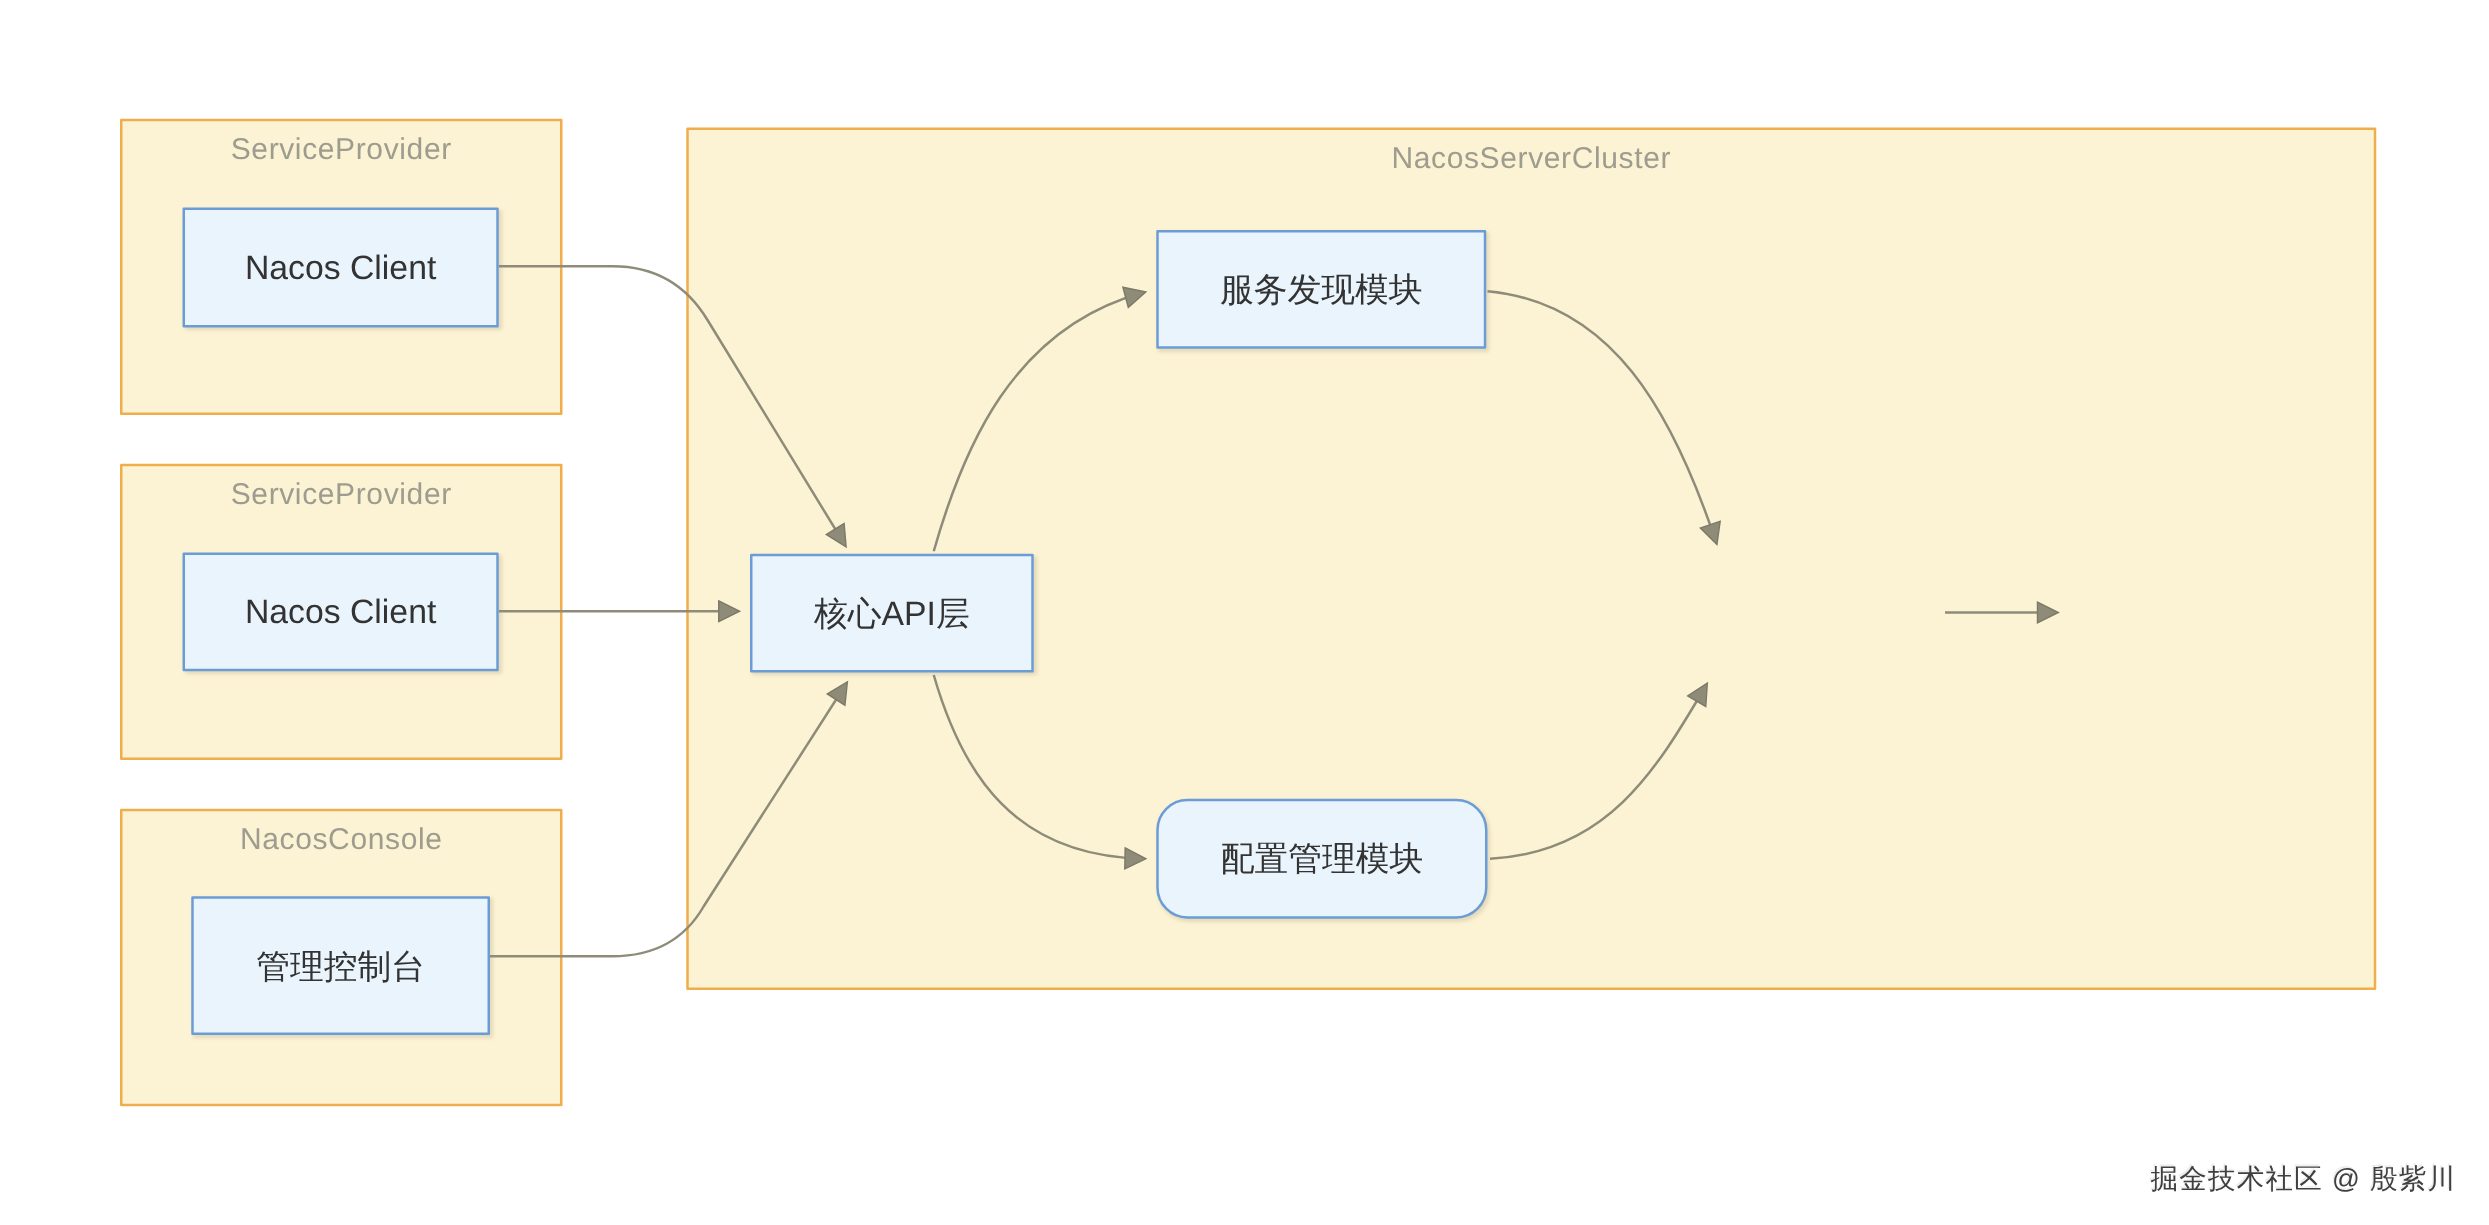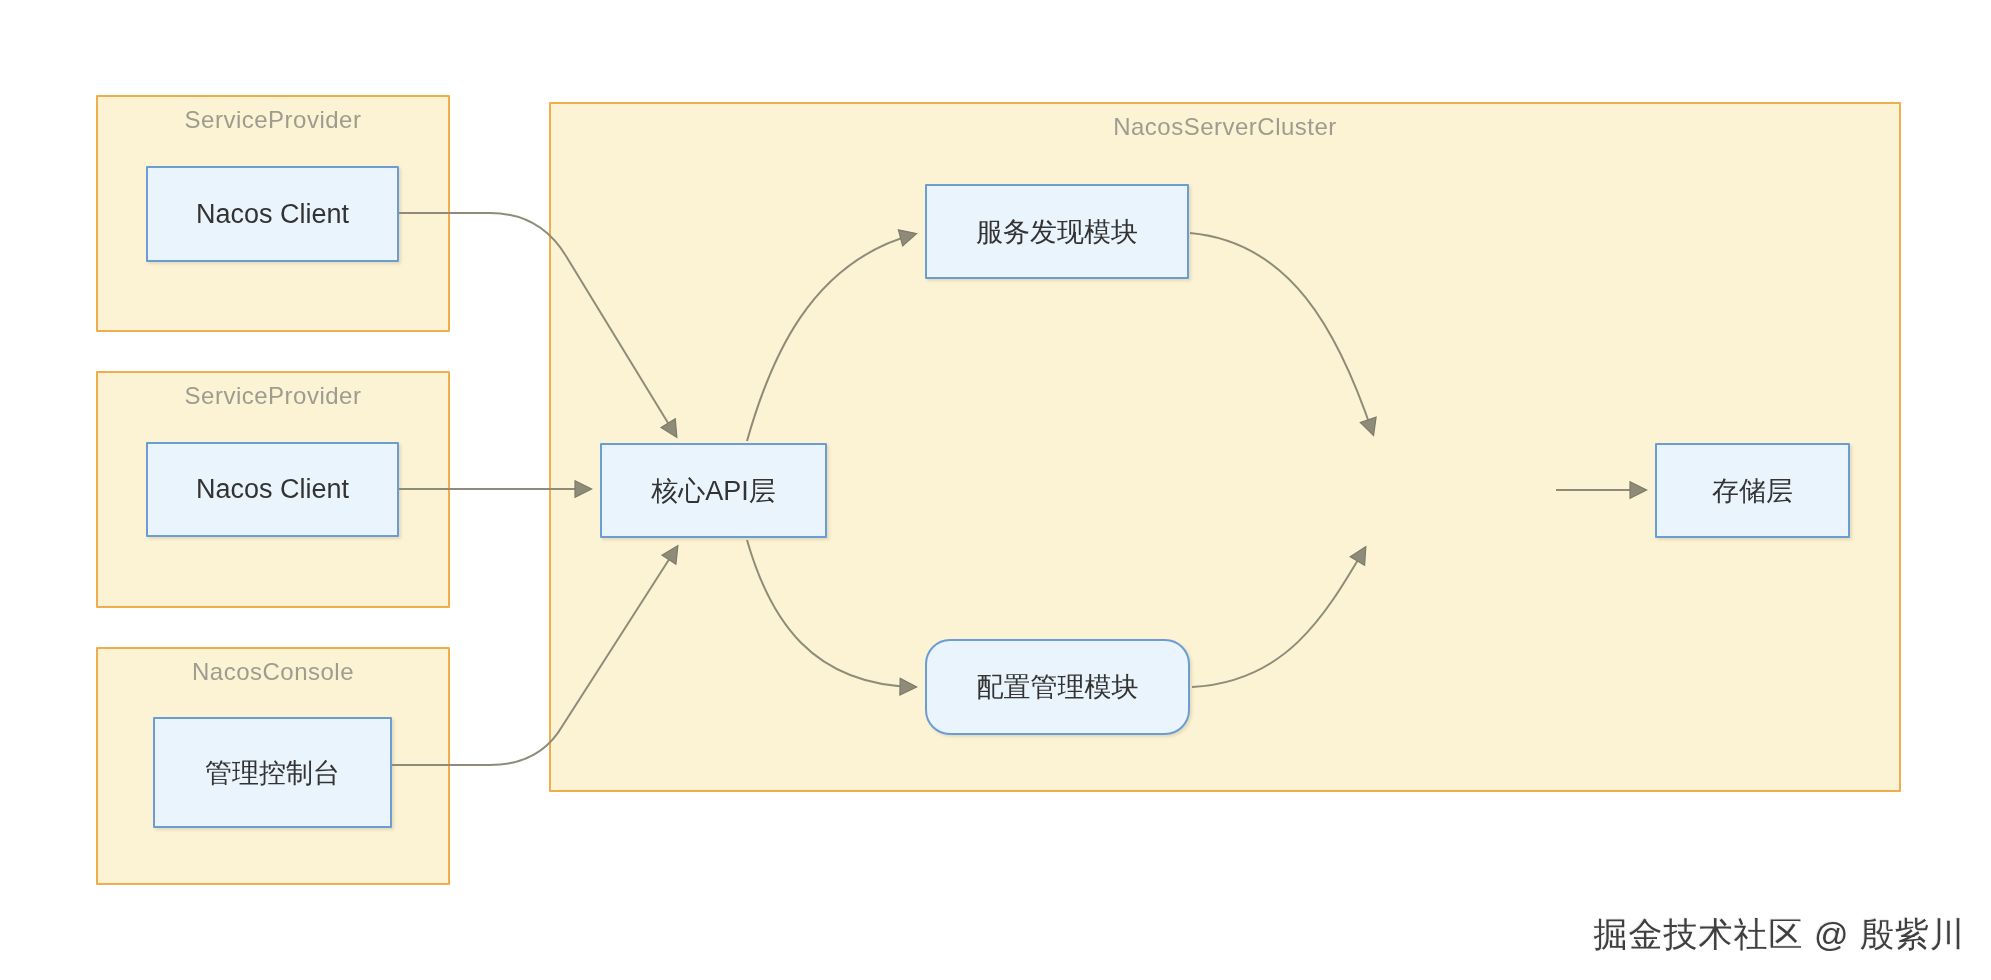--- a/index.html
+++ b/index.html
@@ -55,21 +55,21 @@
   svg.edges path.edge {
     fill: none;
     stroke: var(--edge, #8E8C79);
     stroke-width: 2px;
   }
 
   .watermark {
     position: absolute;
     right: 26px;
     bottom: 22px;
-    font-size: 34px;
+    font-size: 22px;
     color: var(--watermark, #3F3F3F);
     text-shadow: 2px 2px 1px rgba(255,255,255,0.95), -1px -1px 0 rgba(200,200,200,0.35);
     letter-spacing: 1px;
   }
 </style>
 </head>
 <body>
 
 <div class="stage">
 
@@ -104,23 +104,20 @@
 
   <div class="node" style="left:600px; top:443px; width:227px; height:95px;">
     <span>核心API层</span>
   </div>
 
   <div class="node" style="left:925px; top:639px; width:265px; height:96px;border-radius:25px;">
     <span>配置管理模块</span>
   </div>
 
 
-  <div class="node" style="left:1655px; top:443px; width:195px; height:95px;">
-    <span>存储层</span>
-  </div>
 
   <svg class="edges" viewBox="0 0 1991 980" xmlns="http://www.w3.org/2000/svg">
     <defs>
       <marker id="arrow" viewBox="0 0 12 12" refX="10" refY="6" markerWidth="10" markerHeight="10" orient="auto-start-reverse">
         <path d="M1,1 L11,6 L1,11 Z" fill="#8E8C79" stroke="#7C7A68" stroke-width="0.7"></path>
       </marker>
     </defs>
 
     <path class="edge" marker-end="url(#arrow)" d="M399,213 L490,213 Q540,213 566,256 L676,436"></path>
 

